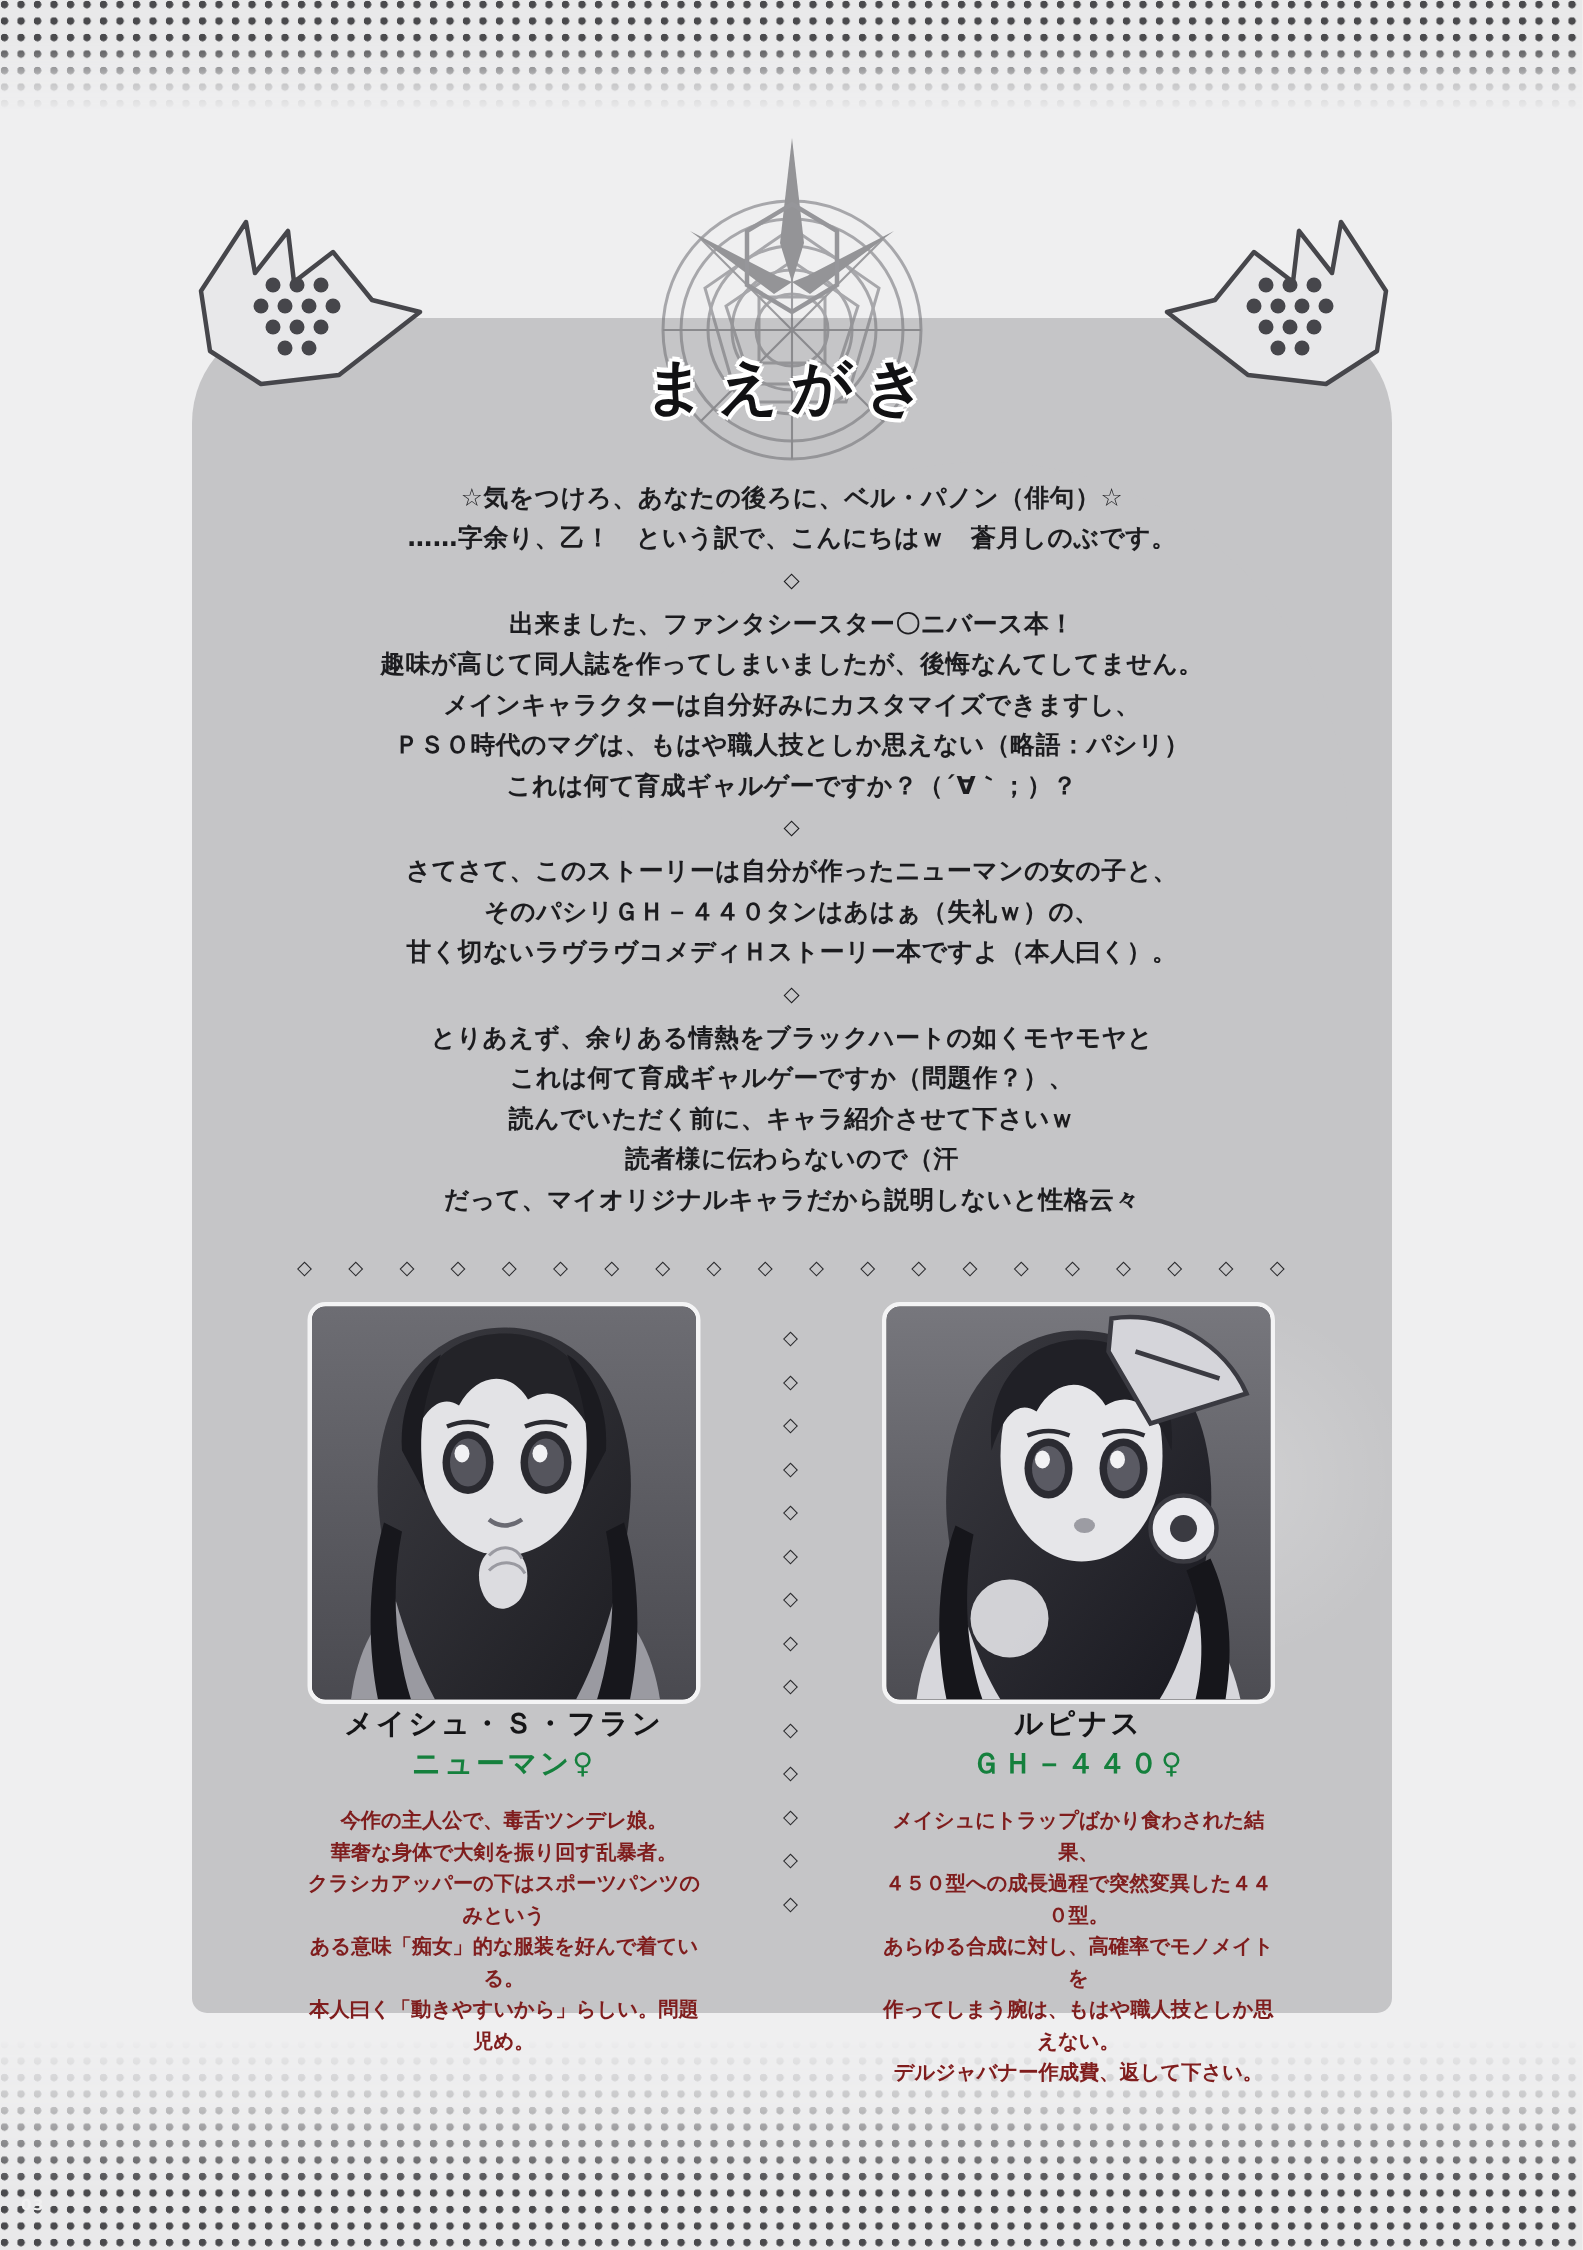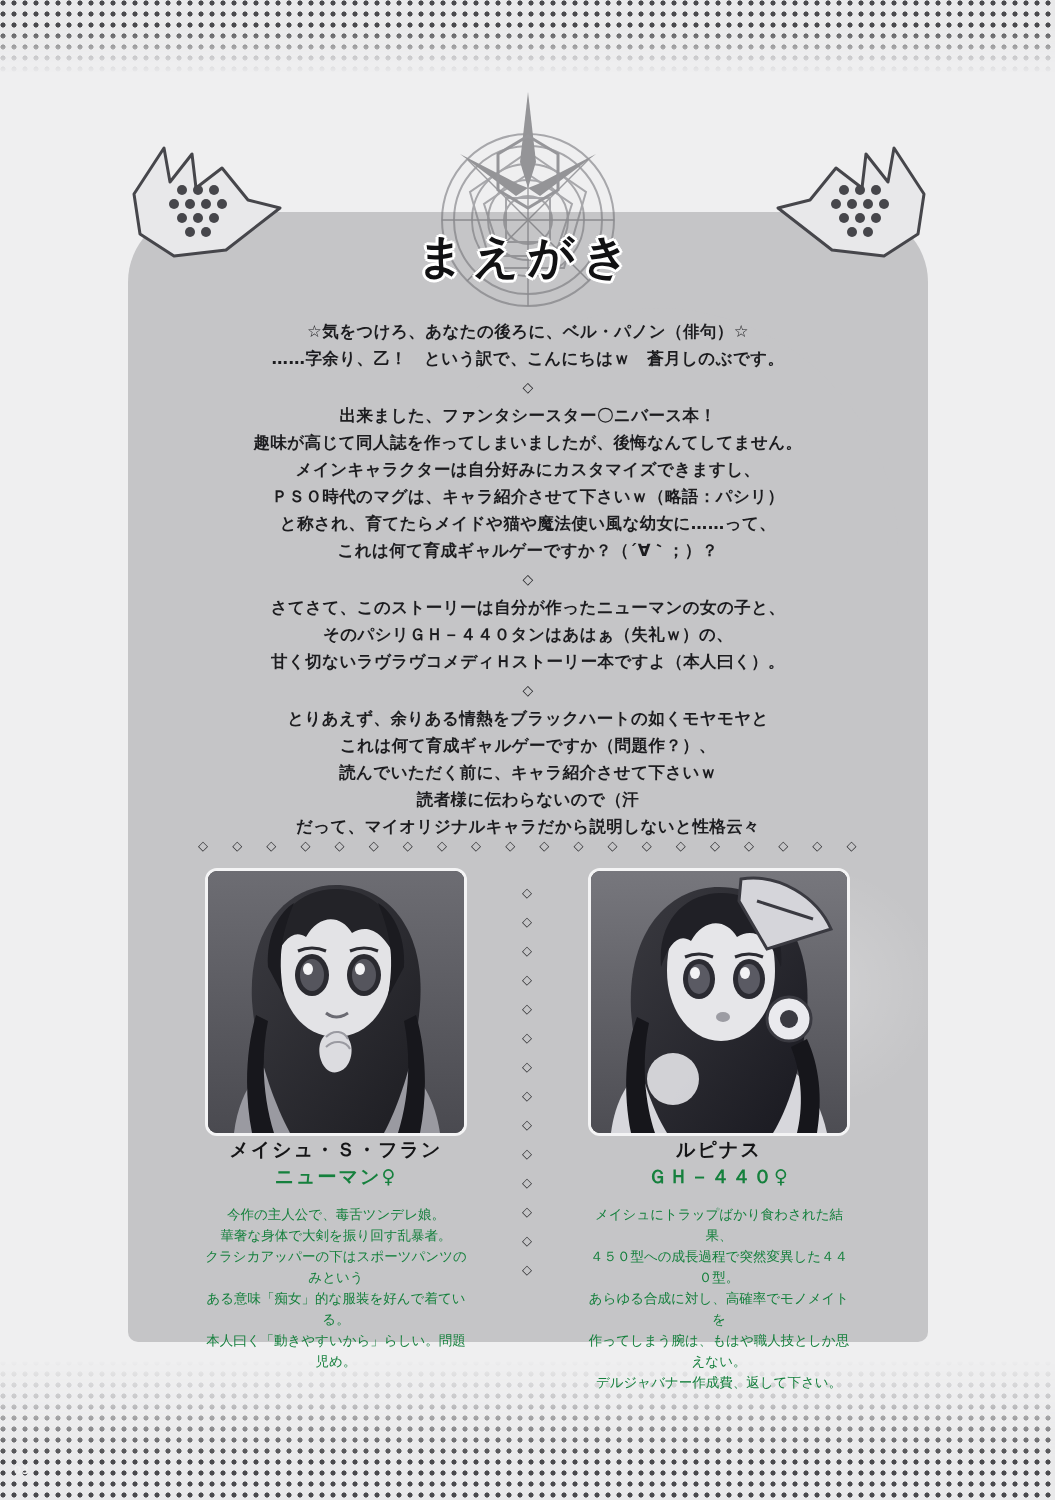--- a/index.html
+++ b/index.html
@@ -94,21 +94,21 @@
     position: absolute;
     left: 0;
     top: 0;
     width: 345px;
     height: 78px;
     display: flex;
     align-items: center;
     justify-content: center;
     font-family: "DejaVu Sans", sans-serif;
     font-weight: bold;
-    font-size: 46px;
+    font-size: 40px;
     letter-spacing: 8px;
     color: #111113;
     text-shadow:
       0 0 0 #fff,
       3px 0 0 #ffffff, -3px 0 0 #ffffff, 0 3px 0 #ffffff, 0 -3px 0 #ffffff,
       2px 2px 0 #ffffff, -2px 2px 0 #ffffff, 2px -2px 0 #ffffff, -2px -2px 0 #ffffff;
   }
 
   
   .body-text {
@@ -191,22 +191,22 @@
     font-size: 19px;
     letter-spacing: 2px;
     color: #15803d;
     line-height: 27px;
   }
   .char-desc {
     margin-top: 14px;
     text-align: center;
     font-size: 13.5px;
     line-height: 21px;
-    font-weight: normal;
-    color: #15803d;
+    font-weight: bold;
+    color: #7f1d1d;
   }
 
   
   .page-number {
     position: absolute;
     left: 14px;
     bottom: 24px;
     font-size: 10px;
     font-weight: bold;
     color: #f0f0f0;
@@ -312,22 +312,21 @@
   <div class="body-text">
     <div class="para">
       <div>☆気をつけろ、あなたの後ろに、ベル・パノン（俳句）☆</div>
       <div>……字余り、乙！　という訳で、こんにちはｗ　蒼月しのぶです。</div>
     </div>
     <div class="sep">◇</div>
     <div class="para">
       <div>出来ました、ファンタシースター〇ニバース本！</div>
       <div>趣味が高じて同人誌を作ってしまいましたが、後悔なんてしてません。</div>
       <div>メインキャラクターは自分好みにカスタマイズできますし、</div>
-      <div>ＰＳＯ時代のマグは、キャラ紹介させて下さいｗ（略語：パシリ）</div>
-      <div>と称され、育てたらメイドや猫や魔法使い風な幼女に……って、</div>
+      <div>ＰＳＯ時代のマグは、もはや職人技としか思えない（略語：パシリ）</div>
       <div>これは何て育成ギャルゲーですか？（´∀｀；）？</div>
     </div>
     <div class="sep">◇</div>
     <div class="para">
       <div>さてさて、このストーリーは自分が作ったニューマンの女の子と、</div>
       <div>そのパシリＧＨ－４４０タンはあはぁ（失礼ｗ）の、</div>
       <div>甘く切ないラヴラヴコメディＨストーリー本ですよ（本人曰く）。</div>
     </div>
     <div class="sep">◇</div>
     <div class="para">

